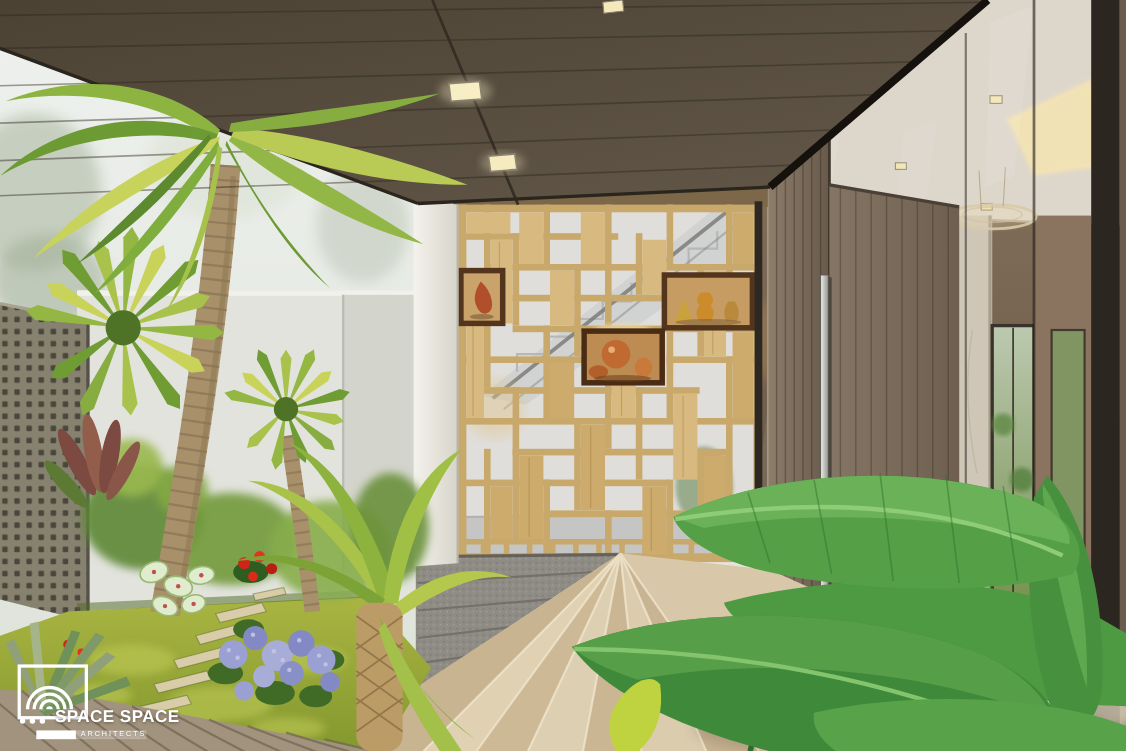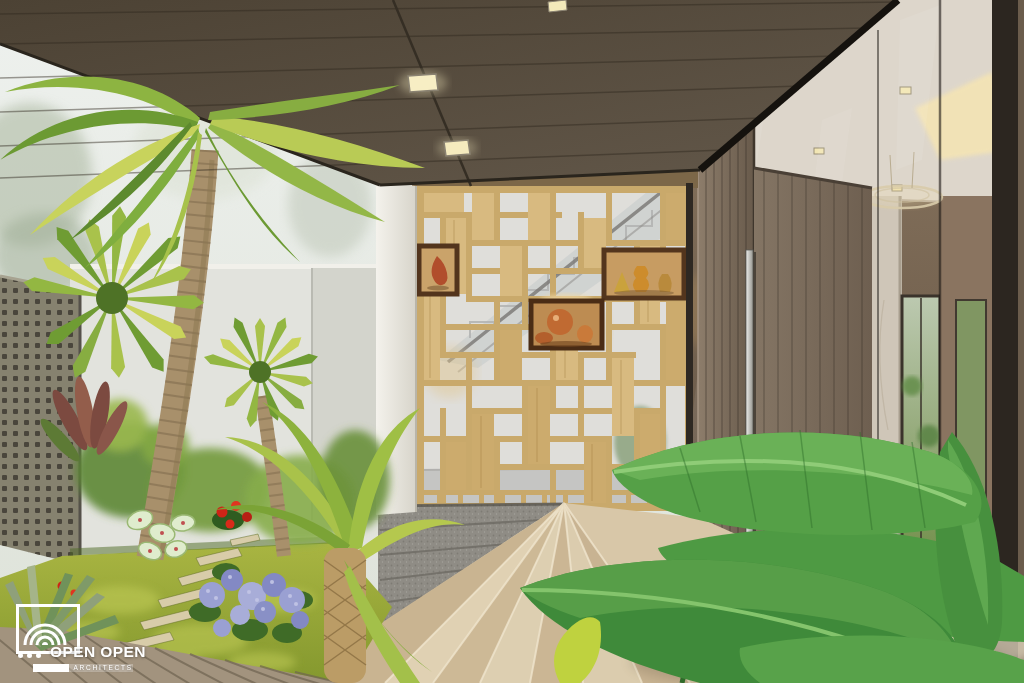--- a/index.html
+++ b/index.html
@@ -640,19 +640,19 @@
       <path d="M12,38 A14,14 0 0 1 40,38" fill="none" stroke="#fff" stroke-width="3"></path>
       <path d="M18,38 A8,8 0 0 1 34,38" fill="none" stroke="#fff" stroke-width="3"></path>
       <path d="M23,38 A3,3 0 0 1 29,38 Z" fill="#fff"></path>
     </svg>
   </div>
   <div class="logo-dots">
         <i></i>
         <i></i>
         <i></i>
       </div>
-  <div class="logo-brand">OPEN OPEN</div>
+  <div class="logo-brand">SPACE SPACE</div>
   <div class="logo-bar">
     <span class="bar-solid"></span>
     <span class="bar-trans">ARCHITECTS</span>
   </div>
 </div>
 </div>
 
 </body></html>

